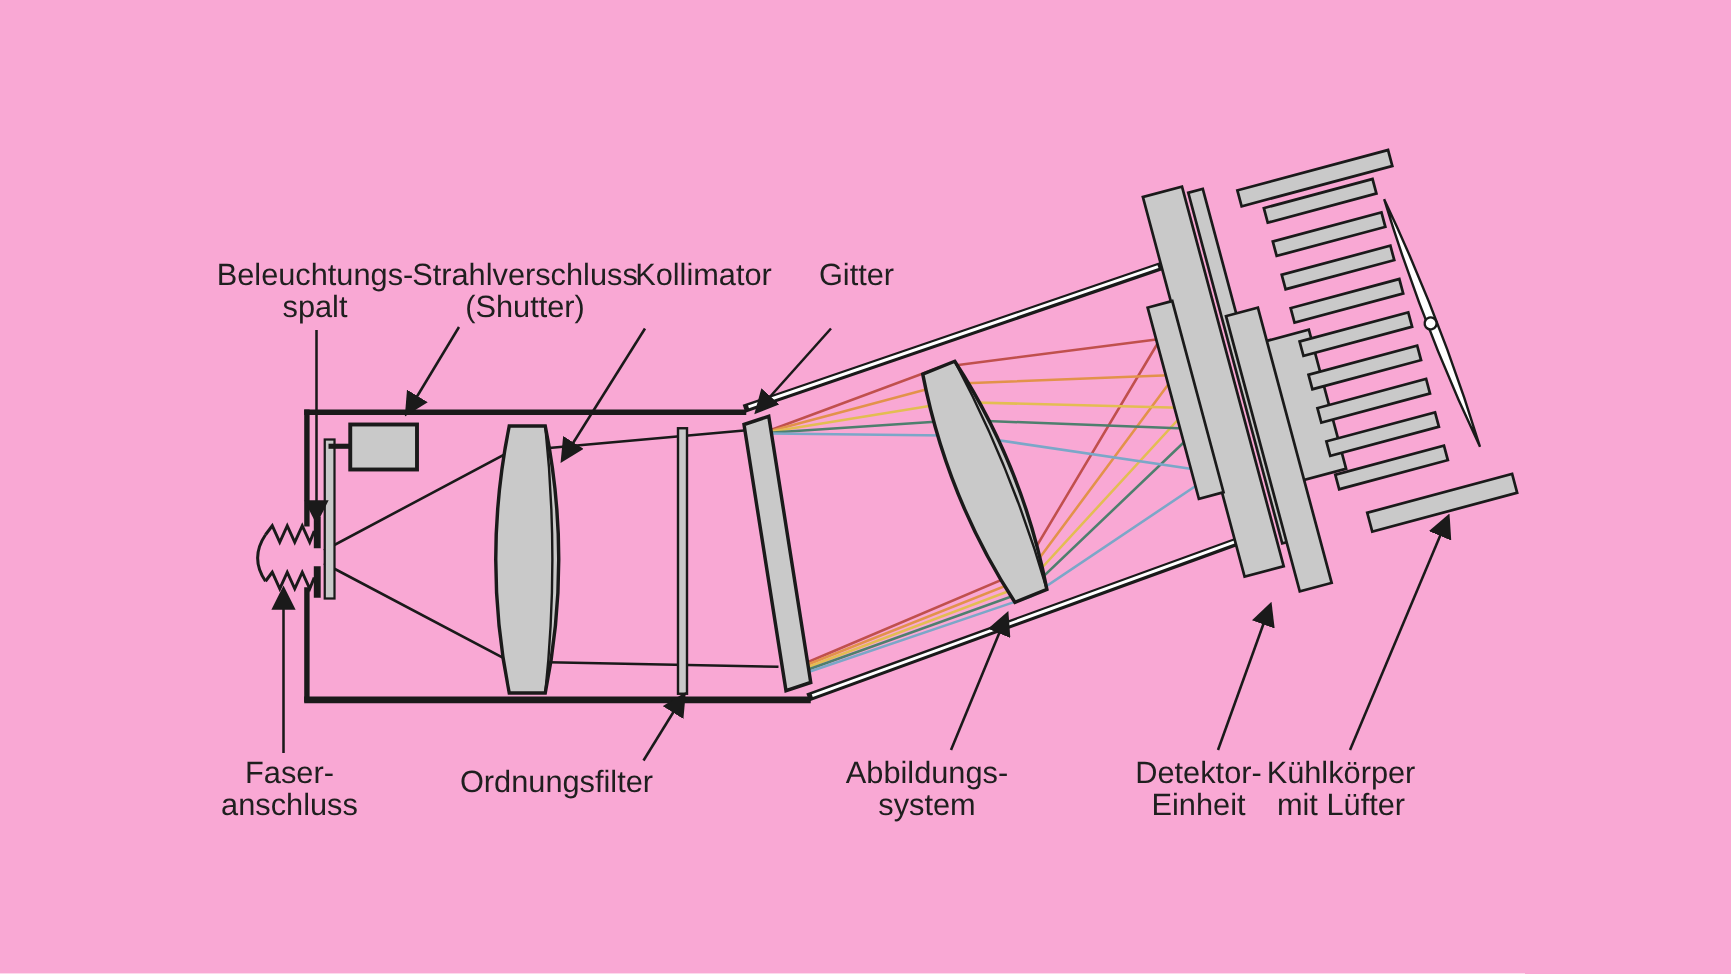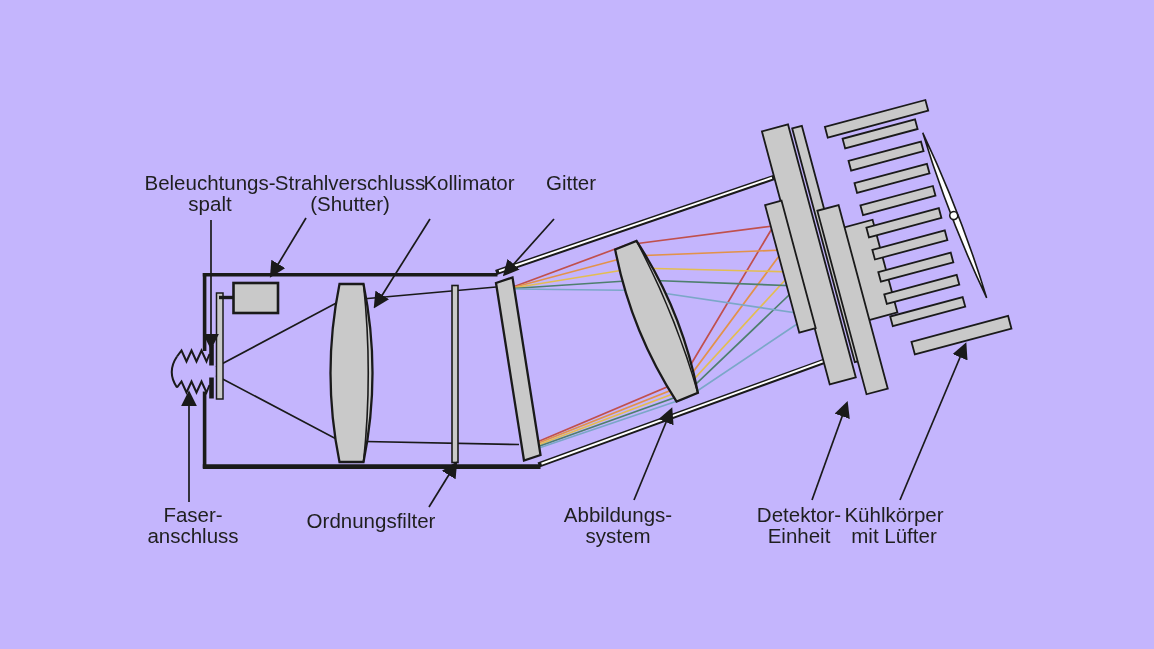--- a/index.html
+++ b/index.html
@@ -1,16 +1,16 @@
 <!DOCTYPE html>
 <html><head>
 <meta charset="utf-8">
 <style>
   html,body{margin:0;padding:0;background:#fff;}
-  .stage{position:relative;width:1154px;height:649px;background:#c4b5fd;overflow:hidden;
+  .stage{position:relative;width:1154px;height:649px;background:#f9a8d4;overflow:hidden;
          font-family:"Liberation Sans", sans-serif;}
   svg text{font-family:"Liberation Sans", sans-serif;font-size:20.5px;fill:#1f1f1f;}
 </style>
 </head>
 <body>
 
 <div class="stage">
 <svg width="1154" height="649" viewBox="0 0 1154 649">
   <defs>
     <marker id="ah" viewBox="0 0 10 10" refX="1.5" refY="5" markerWidth="9.5" markerHeight="9.5" orient="auto">

